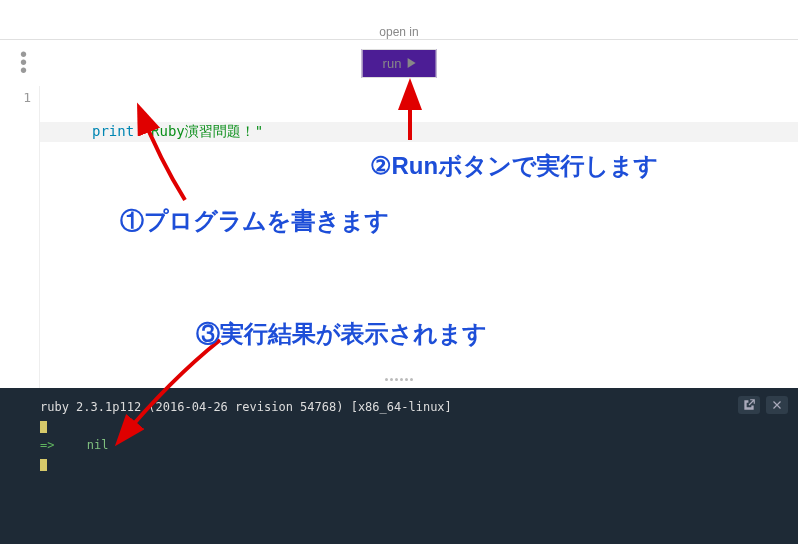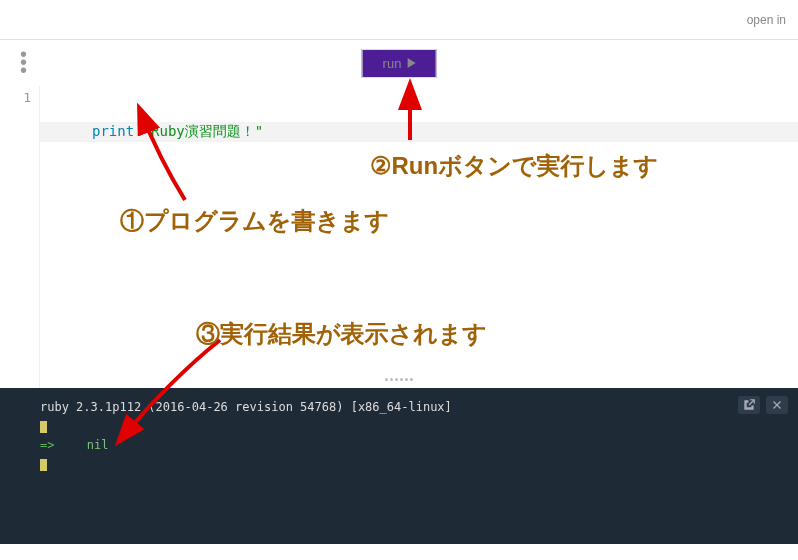--- a/index.html
+++ b/index.html
@@ -12,20 +12,21 @@
     overflow: hidden;
   }
   .topbar {
     height: 40px;
     border-bottom: 1px solid #e0e0e0;
     display: flex;
     justify-content: flex-end;
     align-items: center;
     padding: 0 12px;
     gap: 8px;
+    flex-direction: column;
   }
   .open-in {
     font-size: 12px;
     color: #888;
   }
   .replit-logo {
     display: flex;
     align-items: center;
     gap: 4px;
   }
@@ -146,21 +147,21 @@
     position: absolute;
     top: 0; left: 0;
     width: 798px;
     height: 560px;
     pointer-events: none;
   }
   .anno-text {
     position: absolute;
     font-weight: 900;
     font-size: 24px;
-    color: #a16207;
+    color: #1d4ed8;
     font-family: "Hiragino Kaku Gothic Pro", "Meiryo", sans-serif;
   }
   .drag-handle {
     position: absolute;
     left: 50%;
     bottom: 4px;
     transform: translateX(-50%);
     width: 40px;
     height: 6px;
     display: flex;

